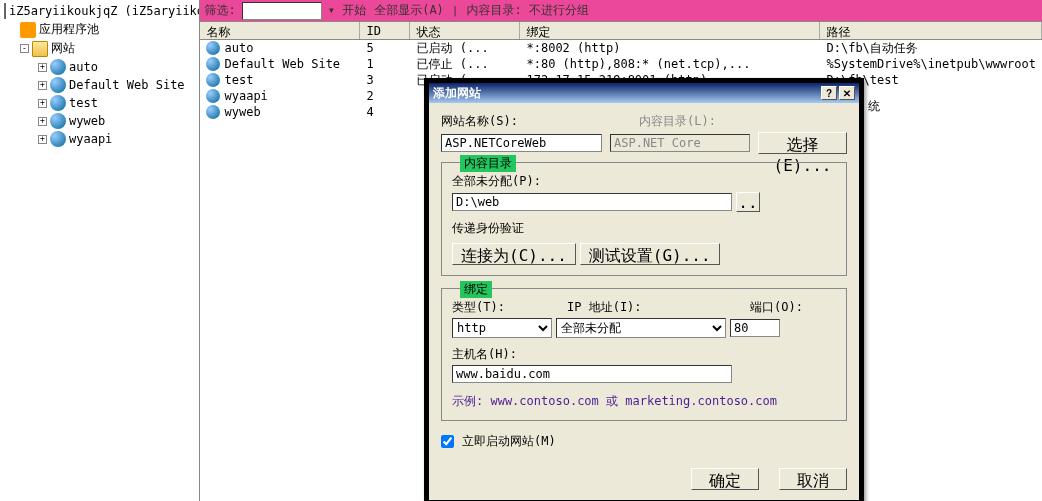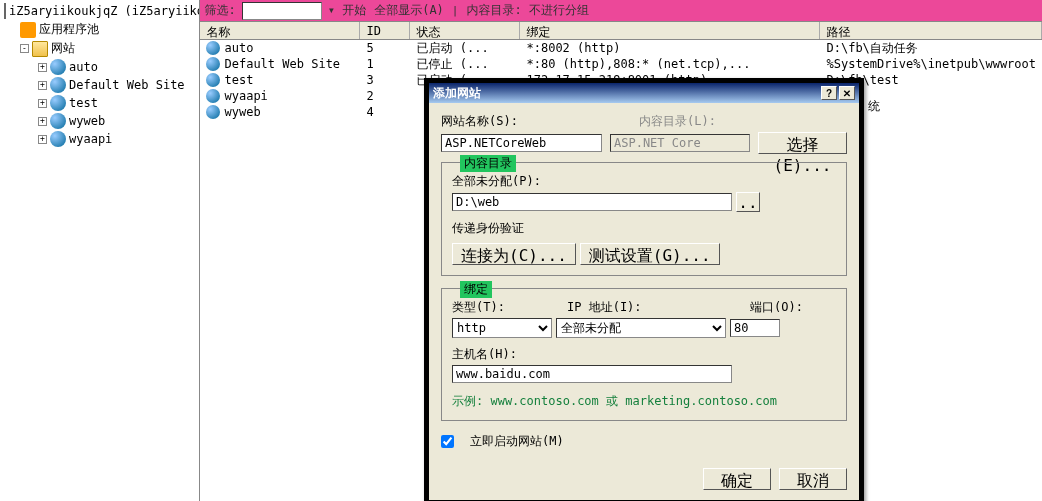--- a/index.html
+++ b/index.html
@@ -45,25 +45,25 @@
     .row-inputs { display: flex; gap: 8px; align-items: center; margin-bottom: 8px; }
     .txt { background: #fff; border: 1px inset #888; padding: 1px 3px; height: 18px; font-family: inherit; font-size: 12px; }
     .txt.readonly { background: #ece9d8; color: #888; }
     .btn { background: #ece9d8; border: 1px solid #555; border-top-color:#fff; border-left-color:#fff; padding: 2px 8px; cursor: pointer; font-family: inherit; font-size: 16px; min-width: 68px; height: 22px; }
     .fieldset { border: 1px solid #888; padding: 10px 10px 10px 10px; margin-bottom: 12px; position: relative; }
     .fieldset-legend { position: absolute; top: -8px; left: 8px; background: #22c55e; padding: 0 4px; margin-left: 10px; }
     .sublabel { margin-bottom: 2px; }
     .inline-inputs { display: flex; gap: 4px; align-items: center; margin-bottom: 8px; }
     .browse-btn { width: 24px; height: 20px; padding:0; min-width:auto; }
     .select { background: #fff; border: 1px inset #888; height: 20px; font-family: inherit; font-size: 12px; }
-    .check-row { display: flex; align-items: center; gap: 16px; margin: 10px 0 4px 0; }
+    .check-row { display: flex; align-items: center; gap: 8px; margin: 10px 0 4px 0; }
     .checkbox { width: 13px; height: 13px; }
-    .dialog-footer { display: flex; justify-content: flex-end; gap: 8px; padding: 6px 12px 10px 12px; }
+    .dialog-footer { display: flex; justify-content: flex-end; gap: 20px; padding: 6px 12px 10px 12px; }
     .lbl-disabled { color: #888; }
-    .example-text { color: #15803d; margin-top: 4px; }
+    .example-text { color: #4c1d95; margin-top: 4px; }
   </style>
 </head>
 <body>
 
 <div class="main-layout">
   <div class="left-panel">
     <div class="tree-root">
       <div class="tree-item tree-indent-0">
         <span class="tree-icon icon-server"></span>
         <span>iZ5aryiikoukjqZ (iZ5aryiikoukjqZ\Adm</span>

